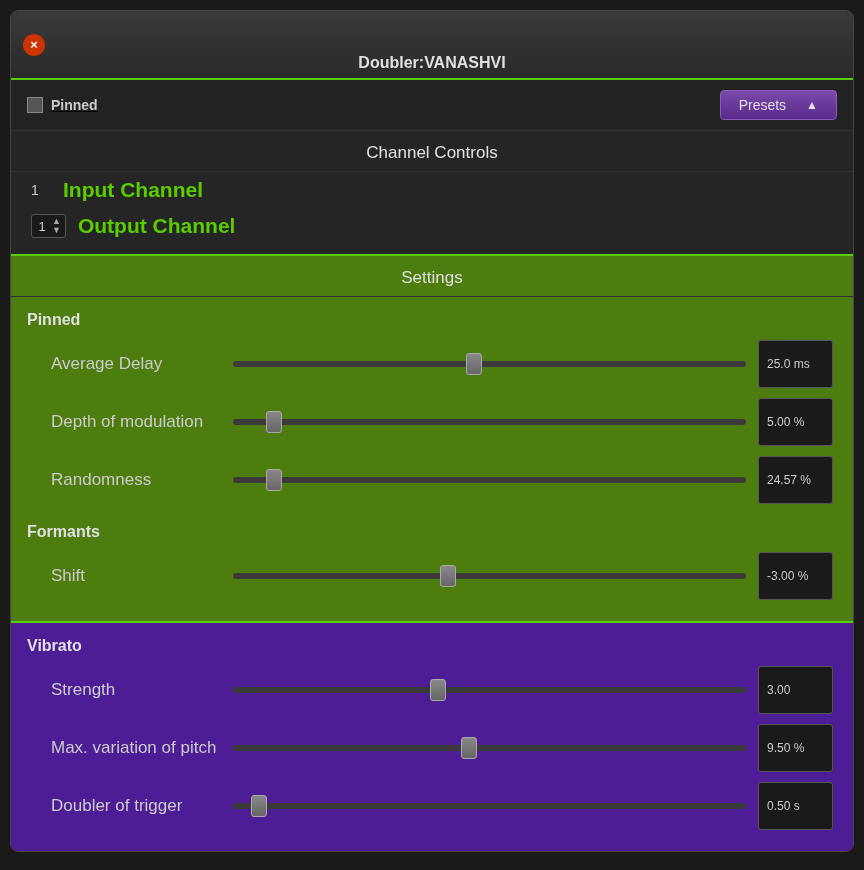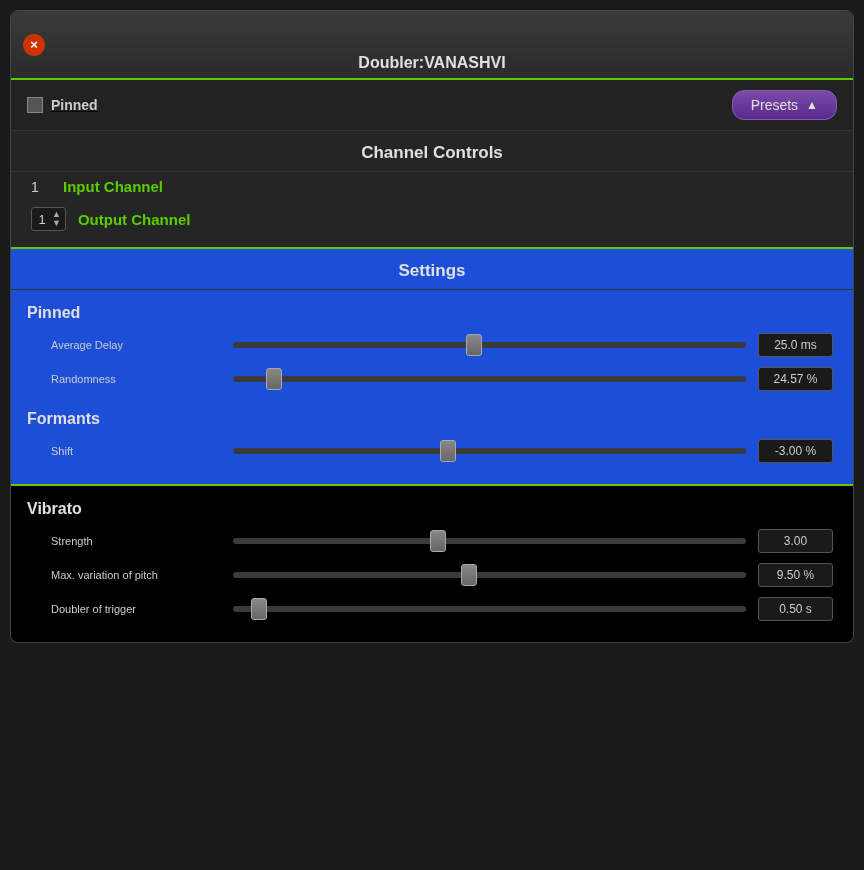--- a/index.html
+++ b/index.html
@@ -82,38 +82,38 @@
     .pinned-label {
       color: #cccccc;
       font-size: 14px;
       font-weight: bold;
     }
 
     .presets-btn {
       background: linear-gradient(to bottom, #7a4aaa, #5a2a8a);
       color: #e0e0e0;
       border: 1px solid #8a5aba;
-      border-radius: 12px;
+      border-radius: 4px;
       padding: 6px 18px;
       font-size: 14px;
       cursor: pointer;
       display: flex;
       align-items: center;
-      gap: 8px;
+      gap: 20px;
     }
 
     .presets-arrow {
       font-size: 12px;
     }
 
     .section-header {
       text-align: center;
       color: #e0e0e0;
       font-size: 17px;
-      font-weight: bold;
+      font-weight: normal;
       padding: 12px 0 8px 0;
       border-bottom: 1px solid #333;
     }
 
     .channel-controls {
       background: #252525;
       padding-bottom: 10px;
       border-bottom: 2px solid #5acd00;
     }
 
@@ -125,21 +125,21 @@
     }
 
     .channel-num {
       color: #cccccc;
       font-size: 14px;
       min-width: 20px;
     }
 
     .channel-label {
       color: #5acd00;
-      font-size: 15px;
+      font-size: 21px;
       font-weight: bold;
     }
 
     .channel-spinner {
       display: flex;
       align-items: center;
       background: #1a1a1a;
       border: 1px solid #555;
       border-radius: 3px;
       padding: 2px 4px;
@@ -156,42 +156,42 @@
 
     .spinner-arrows {
       display: flex;
       flex-direction: column;
       font-size: 9px;
       color: #aaa;
       line-height: 1;
     }
 
     .settings-section {
-      background: #1d4ed8;
+      background: #4d7c0f;
       border-bottom: 2px solid #5acd00;
       padding-bottom: 16px;
     }
 
     .sub-section-label {
       color: #e0e0e0;
       font-size: 16px;
       font-weight: bold;
       padding: 14px 16px 6px 16px;
     }
 
     .param-row {
       display: flex;
       align-items: center;
       padding: 5px 20px 5px 40px;
       gap: 12px;
     }
 
     .param-label {
       color: #cccccc;
-      font-size: 11px;
+      font-size: 17px;
       min-width: 170px;
     }
 
     .slider-track {
       flex: 1;
       height: 6px;
       background: #3a3a3a;
       border-radius: 3px;
       position: relative;
       cursor: pointer;
@@ -208,27 +208,27 @@
       border: 1px solid #aaa;
       cursor: grab;
     }
 
     .param-value {
       background: #1a1a1a;
       border: 1px solid #555;
       border-radius: 3px;
       color: #cccccc;
       font-size: 12px;
-      padding: 4px 8px;
+      padding: 16px 8px;
       min-width: 75px;
-      text-align: center;
+      text-align: left;
     }
 
     .vibrato-section {
-      background: #000000;
+      background: #4c1d95;
       padding-bottom: 16px;
     }
   </style>
 </head>
 <body>
 
 <div class="window">
 
   <div class="title-bar">
     <div class="close-btn">
@@ -275,20 +275,27 @@
 
     <div class="param-row">
       <span class="param-label">Average Delay</span>
       <div class="slider-track">
         <div class="slider-thumb" style="left: calc(47% - 8px);"></div>
       </div>
       <div class="param-value">25.0 ms</div>
     </div>
 
 
+    <div class="param-row">
+      <span class="param-label">Depth of modulation</span>
+      <div class="slider-track">
+        <div class="slider-thumb" style="left: calc(8% - 8px);"></div>
+      </div>
+      <div class="param-value">5.00 %</div>
+    </div>
 
     <div class="param-row">
       <span class="param-label">Randomness</span>
       <div class="slider-track">
         <div class="slider-thumb" style="left: calc(8% - 8px);"></div>
       </div>
       <div class="param-value">24.57 %</div>
     </div>
 
     <div class="sub-section-label">Formants</div>

